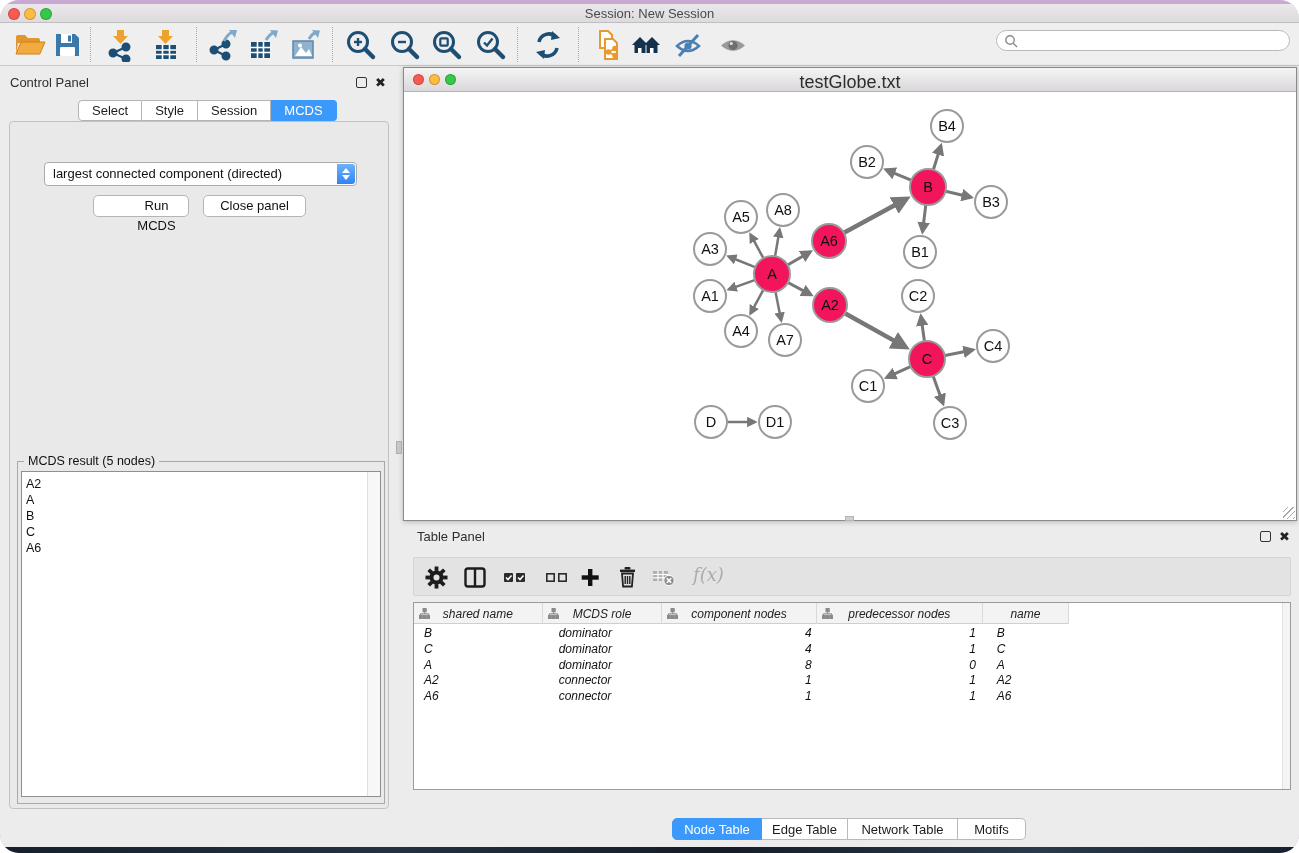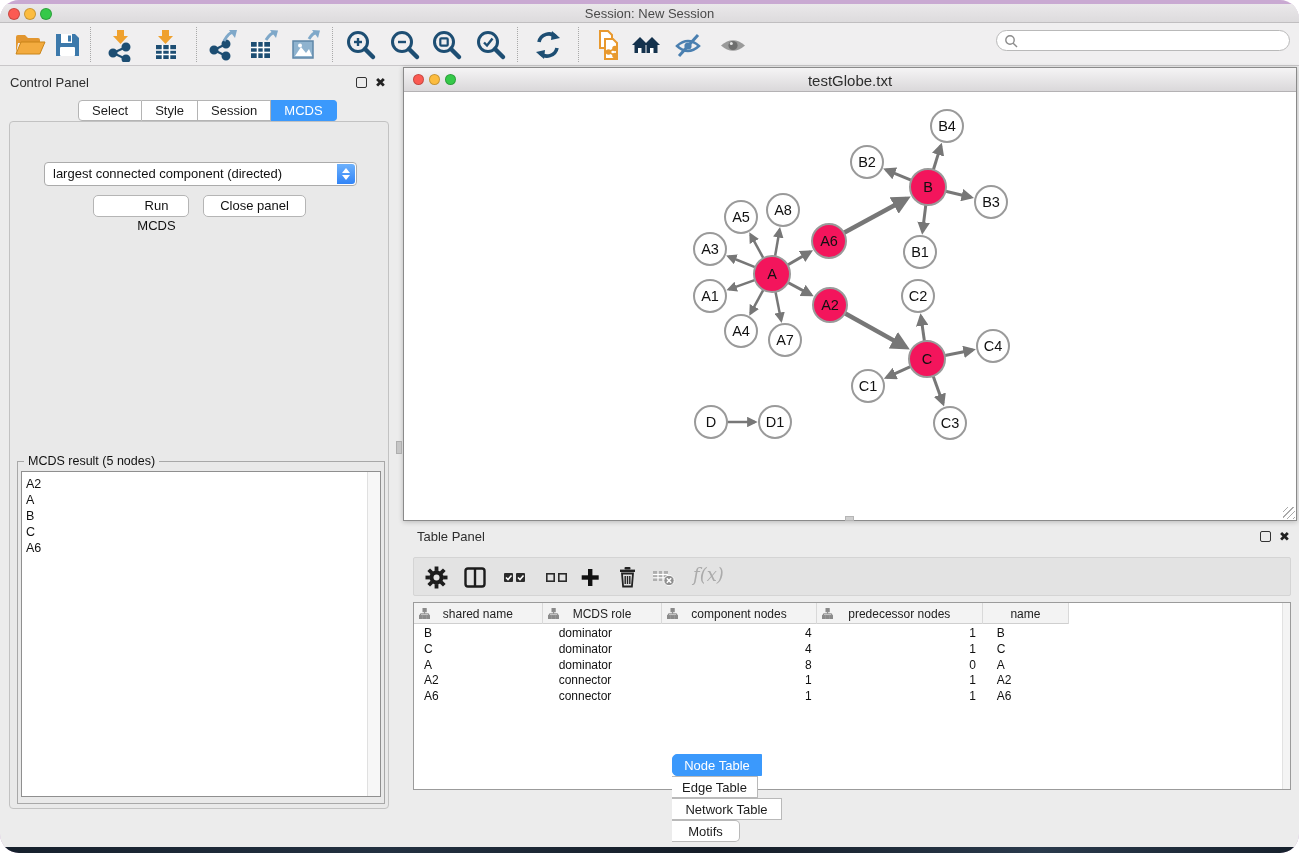--- a/index.html
+++ b/index.html
@@ -62,44 +62,44 @@
   .result-list li { font-size:12.5px; line-height:16px; color:#111; }
   .result-scroll { position:absolute; right:0; top:0; width:13px; height:100%; background:#f7f7f7; border-left:1px solid #e0e0e0; }
 
   
   .net-window { position:absolute; left:403px; top:63px; width:894px; height:454px;
     background:#fff; border:1px solid #8a8a8a; box-shadow:0 1px 5px rgba(0,0,0,.22); }
   .net-titlebar { position:absolute; left:0; top:0; width:100%; height:24px;
     background:linear-gradient(#f5f4f5,#dad8da); border-bottom:1px solid #b4b2b4; }
   .ntl { position:absolute; top:6px; width:11px; height:11px; border-radius:50%; border:0.5px solid rgba(0,0,0,.2); }
   .ntl.red{ left:9px; background:#fb5a52;} .ntl.yel{ left:25px; background:#fcbc3f;} .ntl.grn{ left:41px; background:#35c949;}
-  .net-title { position:absolute; left:0; right:0; top:4px; text-align:center; font-size:15px; color:#2e2e2e; }
+  .net-title { position:absolute; left:0; right:0; top:4px; text-align:center; font-size:18px; color:#2e2e2e; }
   #graph-svg { position:absolute; left:0; top:24px; }
   .grip { position:absolute; right:1px; bottom:1px; width:12px; height:12px;
     background:repeating-linear-gradient(135deg,transparent 0 3px,#aaa 3px 4px); }
   .mini-thumb-v { position:absolute; left:396px; top:437px; width:6px; height:13px; background:#c6c6c6; border:1px solid #aeaeae; }
   .mini-thumb-h { position:absolute; left:845px; top:512px; width:9px; height:5px; background:#cfcfcf; border:1px solid #b5b5b5; }
 
   
   .tp-title { position:absolute; left:417px; top:525px; font-size:13px; color:#2e2e2e; }
   .tp-btns { left:1260px; top:527px; }
   .tp-toolbar { position:absolute; left:413px; top:553px; width:878px; height:39px; background:#e3e3e3; border:1px solid #d4d4d4; border-radius:2px; }
   .tpi { position:absolute; top:8px; height:23px; }
   .tpi svg { display:block; }
   .fx { position:absolute; left:279px; top:6px; font-family:"DejaVu Serif","Liberation Serif",serif; font-style:italic; font-size:18px; color:#ababab; }
-  .table-wrap { position:absolute; left:413px; top:598px; width:878px; height:188px; background:#fff; border:1px solid #9b9b9b; }
+  .table-wrap { position:absolute; left:413px; top:598px; width:878px; height:188px; background:#fff; border:1px solid #9b9b9b;font-style:italic; }
   .thead { position:absolute; left:0; top:0; width:655px; height:21px; background:#f3f3f3; border-bottom:1px solid #cfcfcf; display:flex; }
   .th { position:relative; height:21px; border-right:1px solid #d9d9d9; font-size:12px; color:#222;
     display:flex; align-items:center; justify-content:center; }
   .th svg { position:absolute; left:5px; top:5px; }
   .tbody { position:absolute; left:0; top:23px; width:655px; }
   .tr { display:flex; height:15.8px; }
   .td { font-size:12px; color:#111; line-height:15.8px; white-space:nowrap; overflow:hidden; }
   .table-scroll { position:absolute; right:0; top:0; width:8px; height:100%; background:#f4f4f4; border-left:1px solid #e2e2e2; }
-  .table-tabs { position:absolute; left:672px; top:750px; display:flex;flex-direction:column; }
+  .table-tabs { position:absolute; left:672px; top:814px; display:flex; }
   .ttab { height:22px; border:1px solid #b9b9b9; border-left:none; background:#fff; color:#1c1c1c;
     font-size:13px; display:flex; align-items:center; justify-content:center; }
   .ttab:first-child { border-left:1px solid #b9b9b9; border-radius:5px 0 0 5px; }
   .ttab:last-child { border-radius:0 5px 5px 0; }
   .ttab.active { background:#3b99fc; border-color:#3b99fc; color:#fff; }
 
   
   .statusbar { position:absolute; left:0; top:810px; width:100%; height:33px; background:#ececec; border-top:1px solid #c6c6c6; }
   .list-btn { position:absolute; left:10px; top:7px; width:27px; height:24px; background:#f6f6f6; border:1px solid #a9a9a9; }
   .memory-btn { position:absolute; right:8px; top:7px; width:84px; height:24px; background:#fbfbfb; border:1px solid #a9a9a9;

